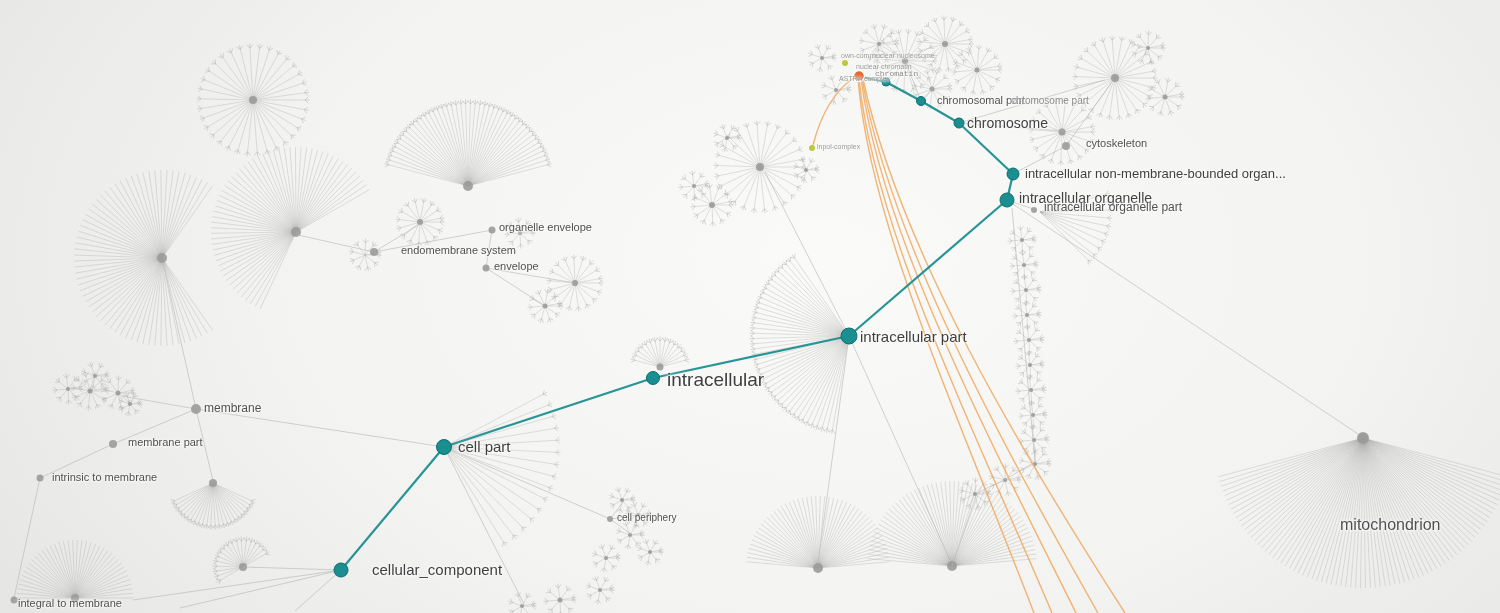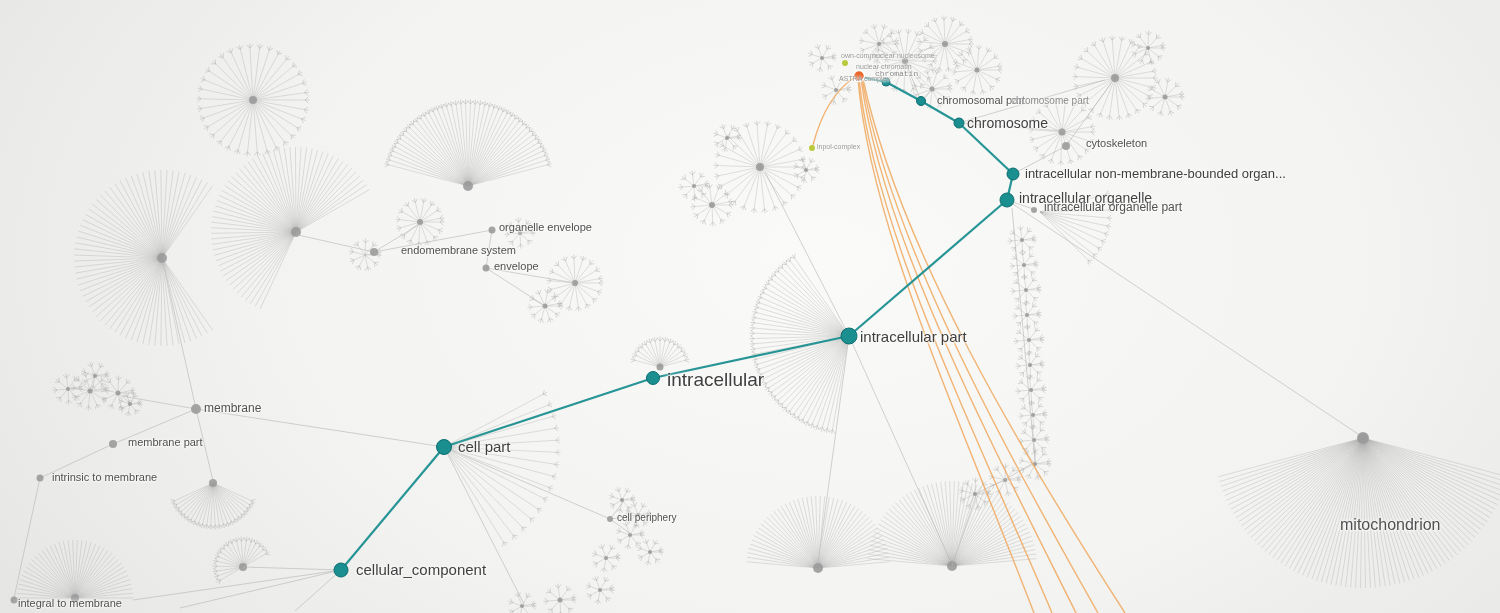--- a/index.html
+++ b/index.html
@@ -344,21 +344,21 @@
       <circle cx="921" cy="101" r="4.5" fill="#1b8e90" stroke="#0d6e70" stroke-width="1"></circle>
       <circle cx="886" cy="82" r="4" fill="#1b8e90" stroke="#0d6e70" stroke-width="1"></circle>
       <circle cx="812" cy="148" r="3" fill="#b9c93a"></circle>
       <circle cx="845" cy="63" r="3" fill="#b9c93a"></circle>
       <circle cx="859" cy="76" r="5.5" fill="#ea5b1c" stroke="#ffffff" stroke-width="1.5"></circle>
     </svg>
   <div id="labels">
       <div class="lbl" style="left: 860px; top: 328px; font-size: 15px; color: rgb(63, 63, 63);">intracellular part</div>
       <div class="lbl" style="left: 667px; top: 369px; font-size: 19px; color: rgb(63, 63, 63);">intracellular</div>
       <div class="lbl" style="left: 458px; top: 438px; font-size: 15px; color: rgb(63, 63, 63);">cell part</div>
-      <div class="lbl" style="left: 356px; top: 561px; font-size: 15px; color: rgb(63, 63, 63);">cellular_component</div>
+      <div class="lbl" style="left: 372px; top: 561px; font-size: 15px; color: rgb(63, 63, 63);">cellular_component</div>
       <div class="lbl" style="left: 1019px; top: 190px; font-size: 14px; color: rgb(63, 63, 63);">intracellular organelle</div>
       <div class="lbl" style="left: 1025px; top: 166px; font-size: 13px; color: rgb(63, 63, 63);">intracellular non-membrane-bounded organ...</div>
       <div class="lbl" style="left: 1044px; top: 200px; font-size: 12px; color: rgb(80, 80, 80);">intracellular organelle part</div>
       <div class="lbl" style="left: 967px; top: 115px; font-size: 14px; color: rgb(63, 63, 63); text-align: center;">chromosome</div>
       <div class="lbl" style="left: 929px; top: 94px; font-size: 11px; color: rgb(80, 80, 80); margin-left: 8px;">chromosomal part</div>
       <div class="lbl" style="left: 1011px; top: 95px; font-size: 10px; color: rgb(138, 138, 138);">chromosome part</div>
       <div class="lbl" style="left: 1074px; top: 137px; font-size: 11px; color: rgb(80, 80, 80); padding-left: 12px;">cytoskeleton</div>
       <div class="lbl" style="left: 499px; top: 221px; font-size: 11px; color: rgb(80, 80, 80);">organelle envelope</div>
       <div class="lbl" style="left: 383px; top: 244px; font-size: 11px; color: rgb(80, 80, 80); margin-left: 18px;">endomembrane system</div>
       <div class="lbl" style="left: 494px; top: 260px; font-size: 11px; color: rgb(80, 80, 80); text-align: right;">envelope</div>

